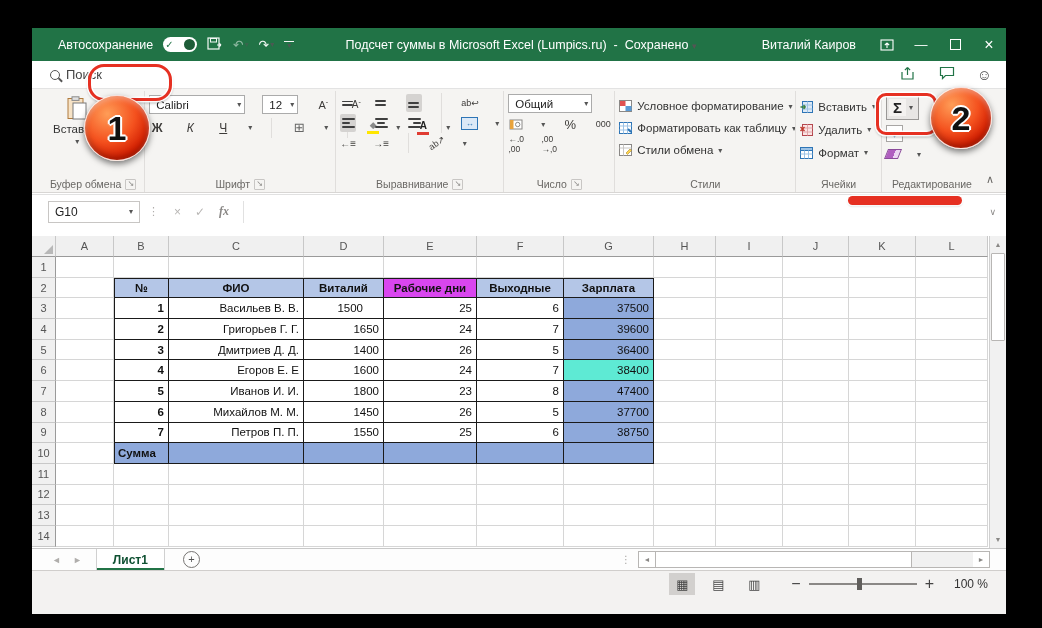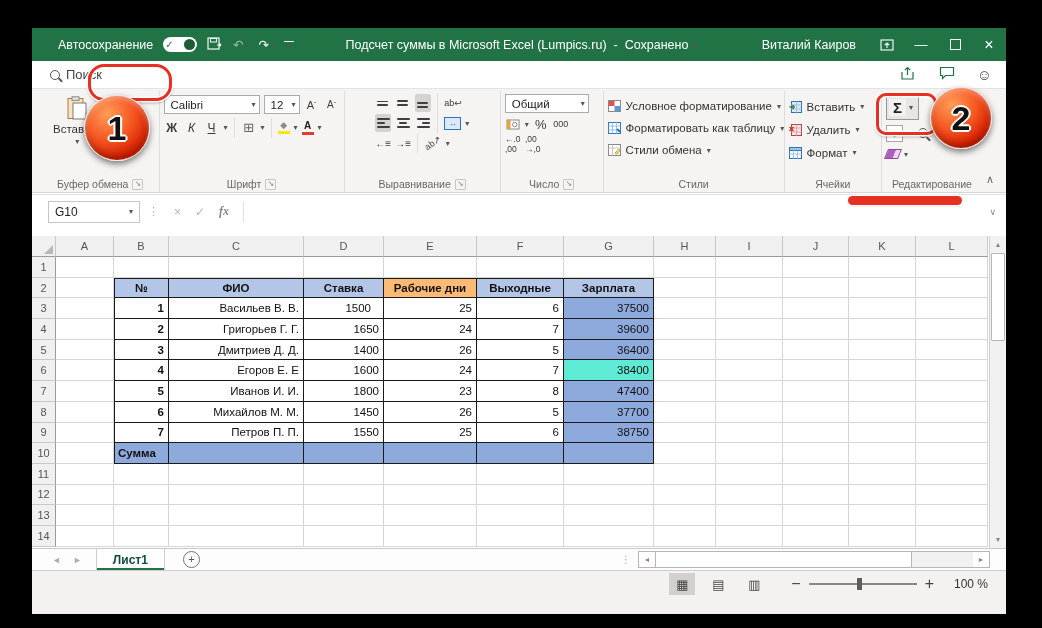--- a/index.html
+++ b/index.html
@@ -47,21 +47,21 @@
           border-bottom:1px solid #d8d6d4;box-sizing:border-box;display:flex;align-items:stretch;padding:2px 4px 0 10px;}
   .rgroup{display:flex;flex-direction:column;position:relative;padding:2px 4px 0 4px;}
   .rgroup + .rgroup{border-left:1px solid #e0dedc;}
   .rg-body{flex:1;display:flex;align-items:flex-start;}
   .rg-label{height:16px;font-size:10.5px;color:#6a6865;text-align:center;display:flex;align-items:center;
             justify-content:center;gap:4px;}
   .launcher{font-size:8px;color:#8a8886;border:1px solid #c8c6c4;width:9px;height:9px;line-height:8px;
             display:inline-block;text-align:center;border-radius:1px;}
   .bigbtn{display:flex;flex-direction:column;align-items:center;gap:2px;padding:3px 7px;font-size:11.5px;color:#333;}
   .mini-col{display:flex;flex-direction:column;gap:5px;padding-top:5px;}
-  .rowline{display:flex;align-items:center;gap:4px;height:23px;}
+  .rowline{display:flex;align-items:center;gap:17px;height:23px;}
   .selbox{background:#fff;border:1px solid #ababab;height:19px;display:flex;align-items:center;
           font-size:11.5px;color:#222;padding:0 3px 0 6px;box-sizing:border-box;justify-content:space-between;}
   .dd{font-size:8px;color:#555;}
   .ticon{font-size:12px;color:#3d3b39;display:inline-flex;align-items:center;justify-content:center;
          min-width:16px;height:18px;}
   .ticon.sel{background:#d5d3d1;border-radius:2px;}
   .bars{display:flex;flex-direction:column;gap:2px;width:13px;}
   .bars i{display:block;height:2px;background:#3f3f3f;border-radius:1px;}
   .colorbar{display:flex;flex-direction:column;align-items:center;line-height:1;gap:1px;}
   .colorbar .bar{width:12px;height:3px;}
@@ -548,36 +548,36 @@
             <div class="cell" style="width: 67px;"></div>
             <div class="cell" style="width: 66px;"></div>
             <div class="cell" style="width: 67px;"></div>
             <div class="cell" style="width: 72px;"></div>
           </div>
           <div class="grow" style="height: 20.7px;">
             <div class="rowhead">2</div>
             <div class="cell" style="width: 58px;"></div>
             <div class="cell bold ctr bR bB bT bL" style="width: 55px; background: rgb(180, 198, 231);">№</div>
             <div class="cell bold ctr bR bB bT" style="width: 135px; background: rgb(180, 198, 231);">ФИО</div>
-            <div class="cell bold ctr bR bB bT" style="width: 80px; background: rgb(180, 198, 231);">Ставка</div>
-            <div class="cell bold ctr bR bB bT" style="width: 93px; background: #fdba74;">Рабочие дни</div>
+            <div class="cell bold ctr bR bB bT" style="width: 80px; background: rgb(180, 198, 231);">Виталий</div>
+            <div class="cell bold ctr bR bB bT" style="width: 93px; background: #d946ef;">Рабочие дни</div>
             <div class="cell bold ctr bR bB bT" style="width: 87px; background: rgb(180, 198, 231);">Выходные</div>
             <div class="cell bold ctr bR bB bT" style="width: 90px; background: rgb(180, 198, 231);">Зарплата</div>
             <div class="cell" style="width: 62px;"></div>
             <div class="cell" style="width: 67px;"></div>
             <div class="cell" style="width: 66px;"></div>
             <div class="cell" style="width: 67px;"></div>
             <div class="cell" style="width: 72px;"></div>
           </div>
           <div class="grow" style="height: 20.7px;">
             <div class="rowhead">3</div>
             <div class="cell" style="width: 58px;"></div>
             <div class="cell num bR bB bL bold" style="width: 55px; padding-right: 4px;">1</div>
             <div class="cell num bR bB" style="width: 135px; padding-right: 4px;">Васильев В. В.</div>
-            <div class="cell num bR bB" style="width: 80px; padding-right: 12px;">1500</div>
+            <div class="cell num bR bB" style="width: 80px; padding-right: 20px;">1500</div>
             <div class="cell num bR bB" style="width: 93px; padding-right: 4px;">25</div>
             <div class="cell num bR bB" style="width: 87px; padding-right: 4px;">6</div>
             <div class="cell num bR bB" style="width: 90px; background: rgb(142, 169, 219); padding-right: 4px;">37500</div>
             <div class="cell" style="width: 62px;"></div>
             <div class="cell" style="width: 67px;"></div>
             <div class="cell" style="width: 66px;"></div>
             <div class="cell" style="width: 67px;"></div>
             <div class="cell" style="width: 72px;"></div>
           </div>
           <div class="grow" style="height: 20.7px;">

